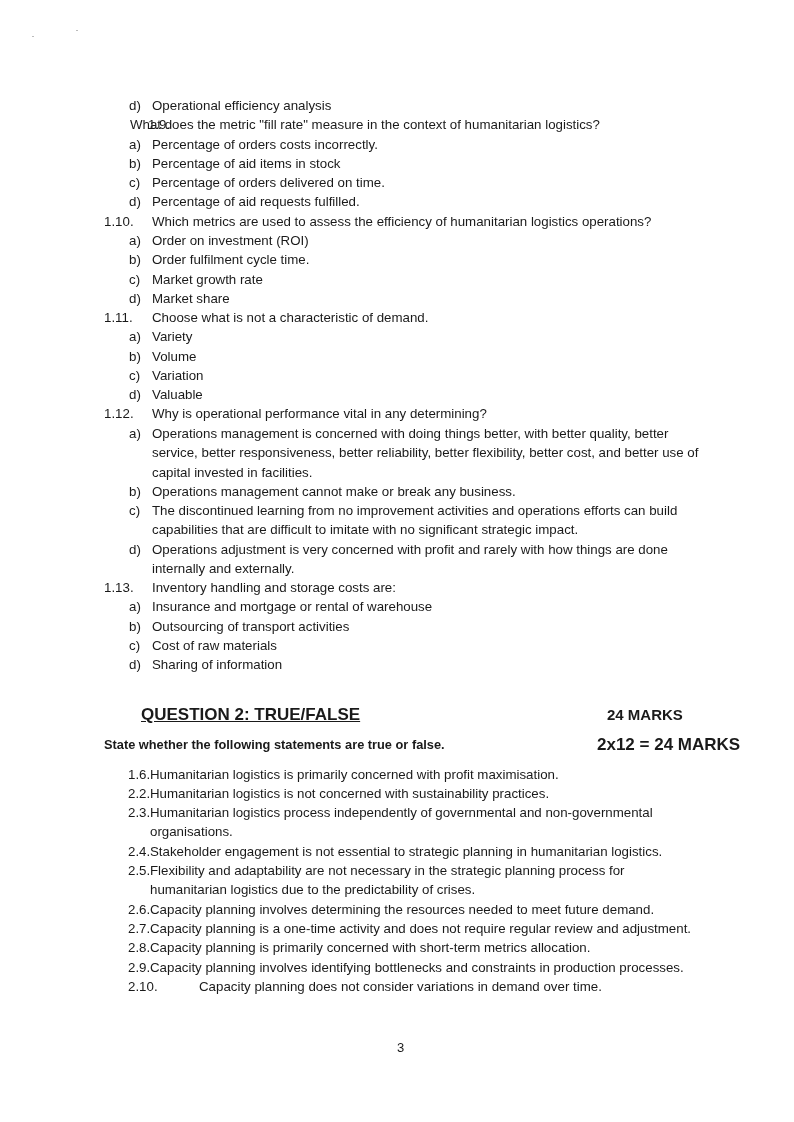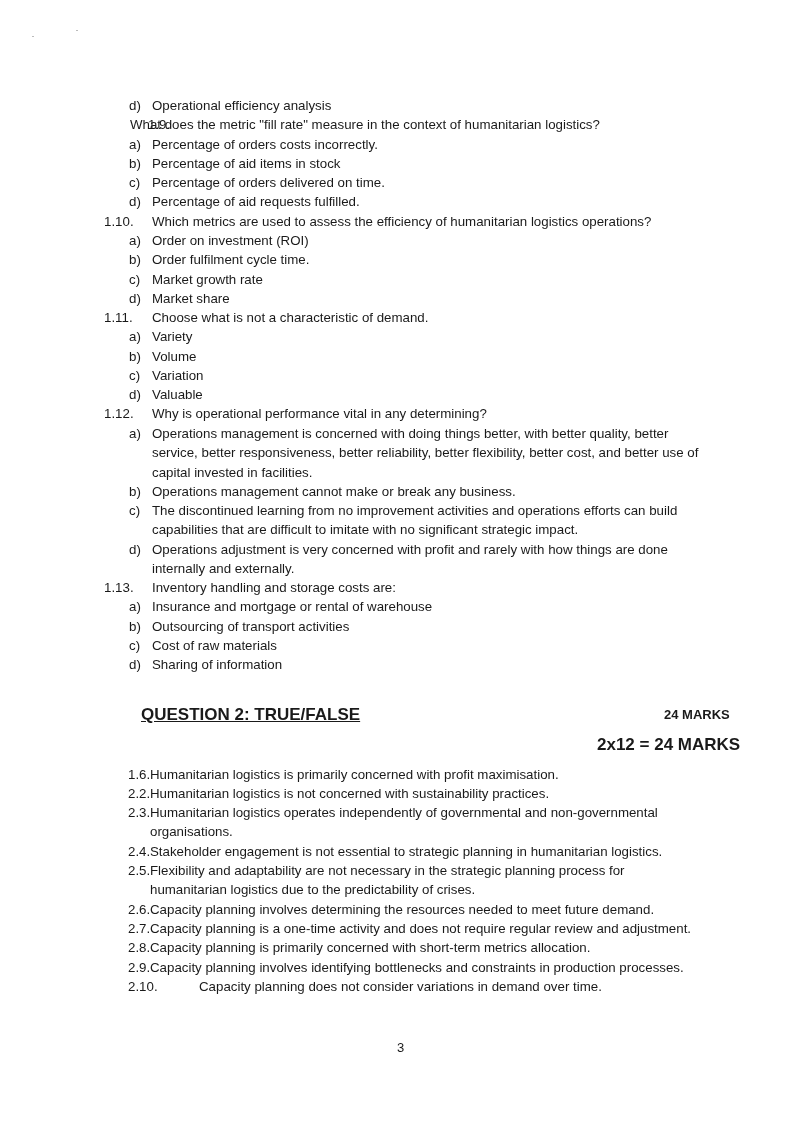--- a/index.html
+++ b/index.html
@@ -137,34 +137,35 @@
   <div class="line" style="top:636px;">
       <span class="opt-label">c)</span>
       <span class="opt-text">Cost of raw materials</span>
     </div>
   <div class="line" style="top:655px;">
       <span class="opt-label">d)</span>
       <span class="opt-text">Sharing of information</span>
     </div>
 
   <div class="line bold underline" style="top:705px;left:104px;font-size:17px;margin-left:37px;">QUESTION 2: TRUE/FALSE</div>
-  <div class="line bold" style="top:705px;left:664px;font-size:13px;">24 MARKS</div>
+  <div class="line bold" style="top:705px;left:607px;font-size:15px;">24 MARKS</div>
+  <div class="line bold" style="top:735px;left:104px;font-size:12.8px;">State whether the following statements are true or false.</div>
   <div class="line bold" style="top:735px;left:597px;font-size:17px;">2x12 = 24 MARKS</div>
 
   <div class="line" style="top:765px;">
       <span class="tf-num">1.6.</span>
       <span class="tf-text">Humanitarian logistics is primarily concerned with profit maximisation.</span>
     </div>
   <div class="line" style="top:784px;">
       <span class="tf-num">2.2.</span>
       <span class="tf-text">Humanitarian logistics is not concerned with sustainability practices.</span>
     </div>
   <div class="line" style="top:803px;width:794px;">
       <span class="tf-num">2.3.</span>
-      <span class="tf-wrap" style="width:530px;">Humanitarian logistics operates independently of governmental and non-governmental organisations.</span>
+      <span class="tf-wrap" style="width:530px;">Humanitarian logistics process independently of governmental and non-governmental organisations.</span>
     </div>
   <div class="line" style="top:842px;">
       <span class="tf-num">2.4.</span>
       <span class="tf-text">Stakeholder engagement is not essential to strategic planning in humanitarian logistics.</span>
     </div>
   <div class="line" style="top:861px;width:794px;">
       <span class="tf-num">2.5.</span>
       <span class="tf-wrap" style="width:490px;">Flexibility and adaptability are not necessary in the strategic planning process for humanitarian logistics due to the predictability of crises.</span>
     </div>
   <div class="line" style="top:900px;">

